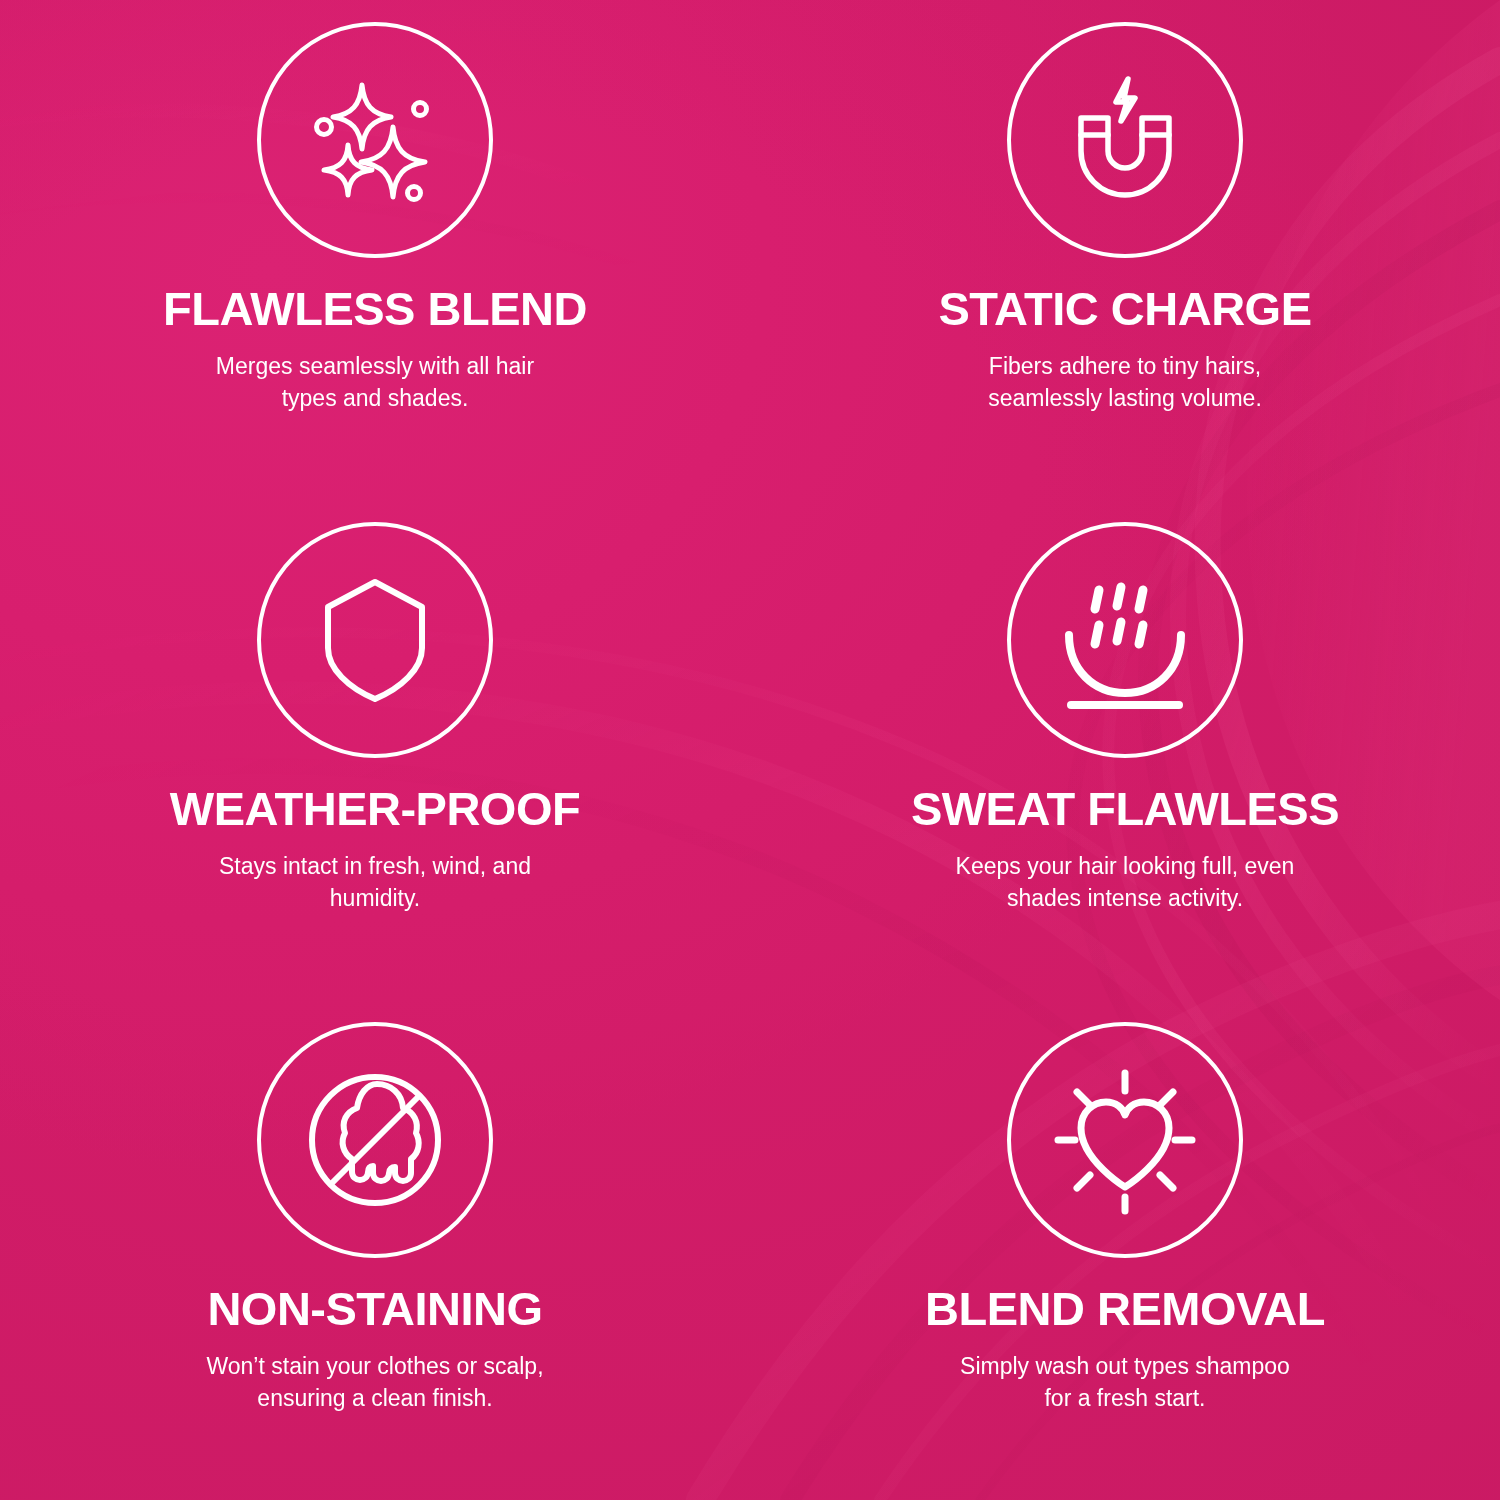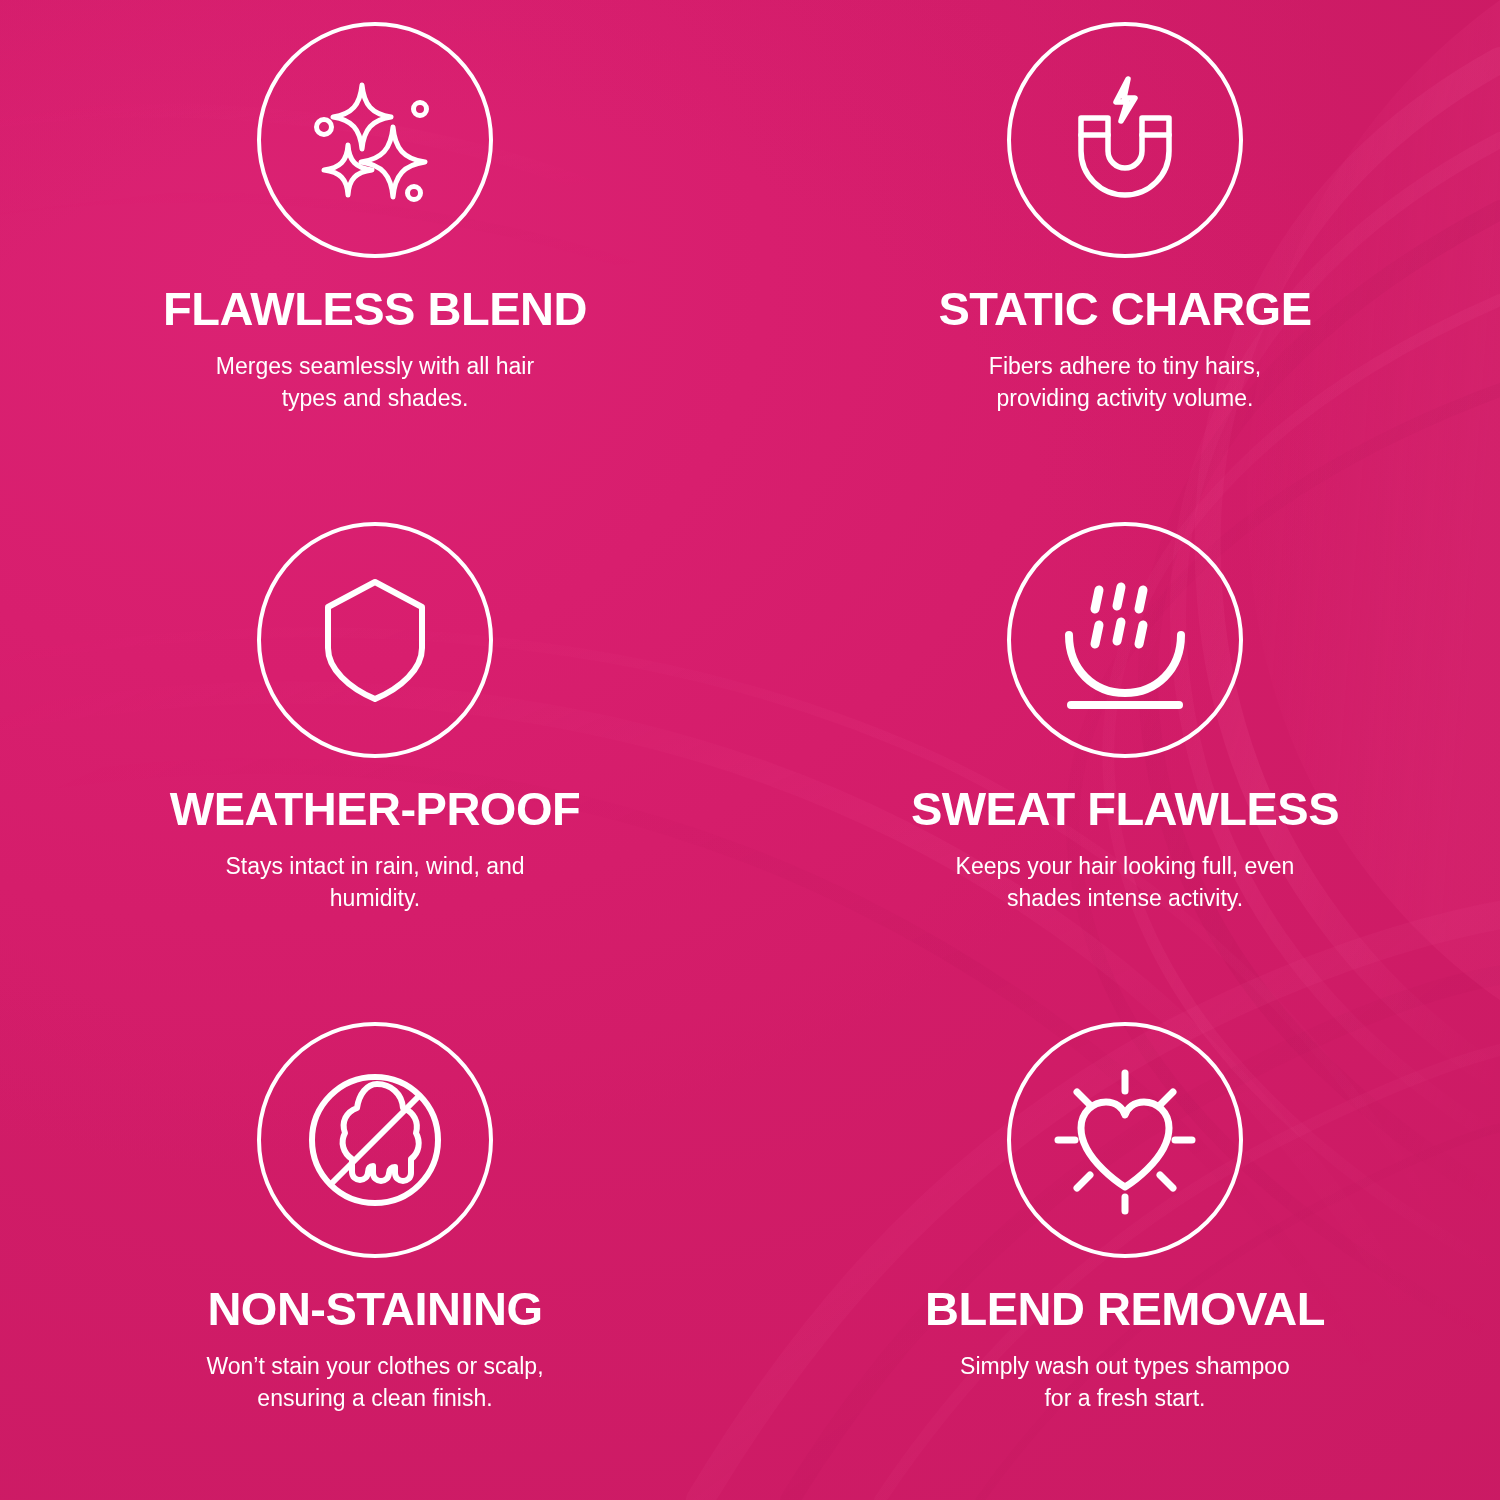--- a/index.html
+++ b/index.html
@@ -163,33 +163,33 @@
 
         <line x1="31" y1="70" x2="58" y2="70"></line>
         <line x1="92" y1="70" x2="119" y2="70"></line>
 
         <path d="M78,14 L66,37 L77,37 L71,56 L85,33 L74,33 Z"></path>
       </svg>
     </div>
     <div class="cell-title">STATIC CHARGE</div>
     <div class="cell-desc">
       <span class="l1">Fibers adhere to tiny hairs,</span>
-      <span class="l2">providing activity volume.</span>
+      <span class="l2">seamlessly lasting volume.</span>
     </div>
   </div>
 
   <div class="cell row2">
     <div class="icon-circle">
       <svg width="150" height="150" viewBox="0 0 150 150" fill="none" stroke="#FFFFFF" stroke-width="6" stroke-linejoin="round" stroke-linecap="round">
         <path d="M75,17 L122,42 L122,83 C122,104 101,123 75,134 C49,123 28,104 28,83 L28,42 Z"></path>
       </svg>
     </div>
     <div class="cell-title">WEATHER-PROOF</div>
     <div class="cell-desc">
-      <span class="l1">Stays intact in rain, wind, and</span>
+      <span class="l1">Stays intact in fresh, wind, and</span>
       <span class="l2">humidity.</span>
     </div>
   </div>
 
   <div class="cell row2">
     <div class="icon-circle">
       <svg width="150" height="150" viewBox="0 0 150 150" fill="none" stroke="#FFFFFF" stroke-linejoin="round" stroke-linecap="round">
 
         <g stroke-width="9">
           <line x1="49" y1="25" x2="45" y2="44"></line>

